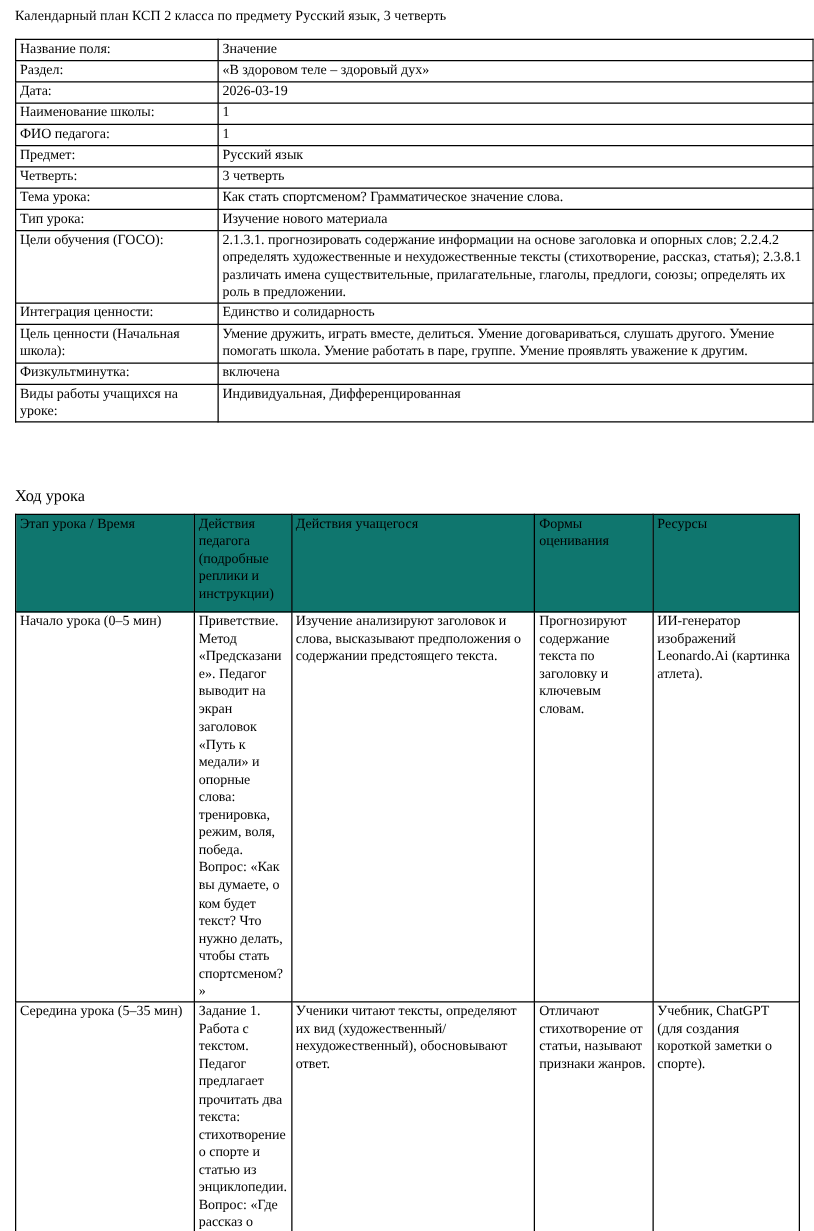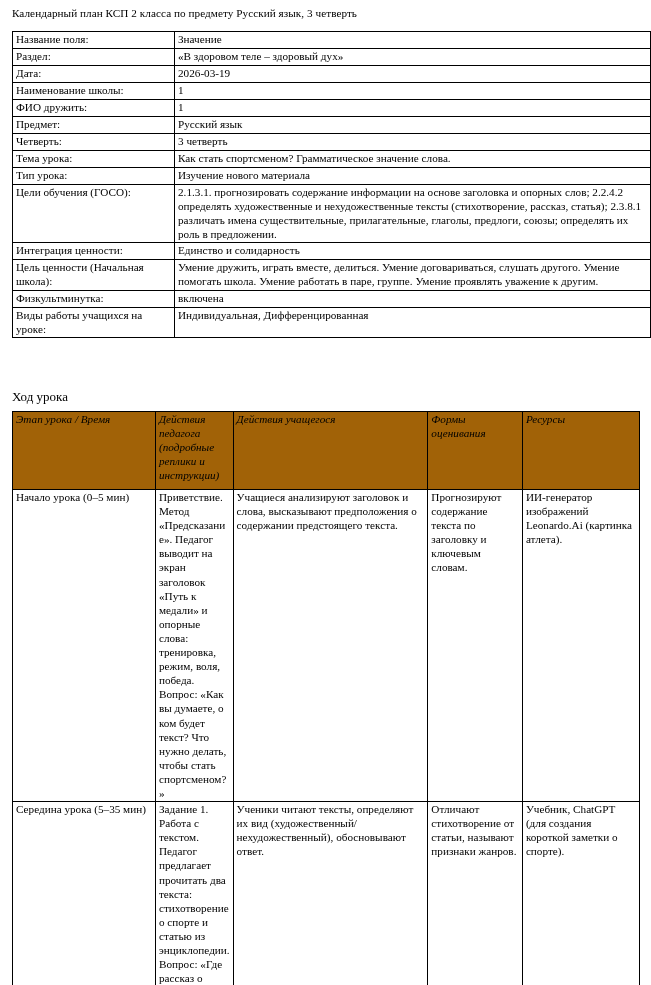--- a/index.html
+++ b/index.html
@@ -76,23 +76,22 @@
   }
 
   
   #table-flow {
     position: absolute;
     left: 12px;
     top: 411px;
     width: 628px;
   }
   #table-flow thead td {
-    background: #a16207;
+    background: #0f766e;
     height: 76px;
-    font-style: italic;
   }
   #table-flow .c0 { width: 120px; }
   #table-flow .c1 { width: 62px; }
   #table-flow .c2 { width: 166px; }
   #table-flow .c3 { width: 77px; }
   #table-flow .c4 { width: 97px; }
 
   #table-flow tbody tr.r0 td { height: 266px; }
   #table-flow tbody tr.r1 td { height: 200px; }
 </style>
@@ -115,21 +114,21 @@
       </tr>
       <tr>
         <td class="k">Дата:</td>
         <td class="v">2026-03-19</td>
       </tr>
       <tr>
         <td class="k">Наименование школы:</td>
         <td class="v">1</td>
       </tr>
       <tr>
-        <td class="k">ФИО дружить:</td>
+        <td class="k">ФИО педагога:</td>
         <td class="v">1</td>
       </tr>
       <tr>
         <td class="k">Предмет:</td>
         <td class="v">Русский язык</td>
       </tr>
       <tr>
         <td class="k">Четверть:</td>
         <td class="v">3 четверть</td>
       </tr>
@@ -173,21 +172,21 @@
         <td class="c1">Действия педагога (подробные реплики и инструкции)</td>
         <td class="c2">Действия учащегося</td>
         <td class="c3">Формы оценивания</td>
         <td class="c4">Ресурсы</td>
       </tr>
     </thead>
     <tbody>
       <tr class="r0">
         <td class="c0">Начало урока (0–5 мин)</td>
         <td class="c1">Приветствие. Метод «Предсказание». Педагог выводит на экран заголовок «Путь к медали» и опорные слова: тренировка, режим, воля, победа. Вопрос: «Как вы думаете, о ком будет текст? Что нужно делать, чтобы стать спортсменом?»</td>
-        <td class="c2">Учащиеся анализируют заголовок и слова, высказывают предположения о содержании предстоящего текста.</td>
+        <td class="c2">Изучение анализируют заголовок и слова, высказывают предположения о содержании предстоящего текста.</td>
         <td class="c3">Прогнозируют содержание текста по заголовку и ключевым словам.</td>
         <td class="c4">ИИ-генератор изображений Leonardo.Ai (картинка атлета).</td>
       </tr>
       <tr class="r1">
         <td class="c0">Середина урока (5–35 мин)</td>
         <td class="c1">Задание 1. Работа с текстом. Педагог предлагает прочитать два текста: стихотворение о спорте и статью из энциклопедии. Вопрос: «Где рассказ о чувствах, а где точные факты?»</td>
         <td class="c2">Ученики читают тексты, определяют их вид (художественный/нехудожественный), обосновывают ответ.</td>
         <td class="c3">Отличают стихотворение от статьи, называют признаки жанров.</td>
         <td class="c4">Учебник, ChatGPT (для создания короткой заметки о спорте).</td>
       </tr>

